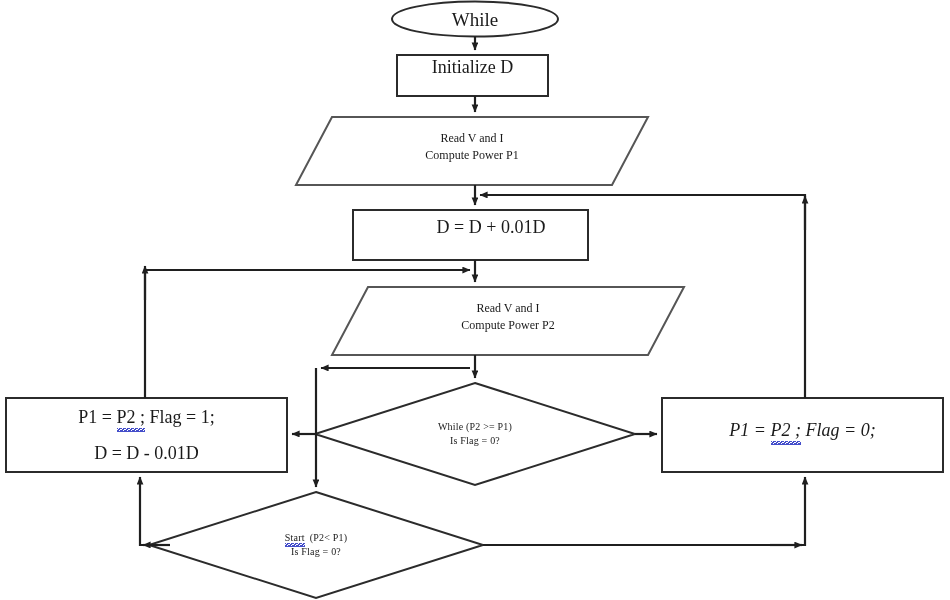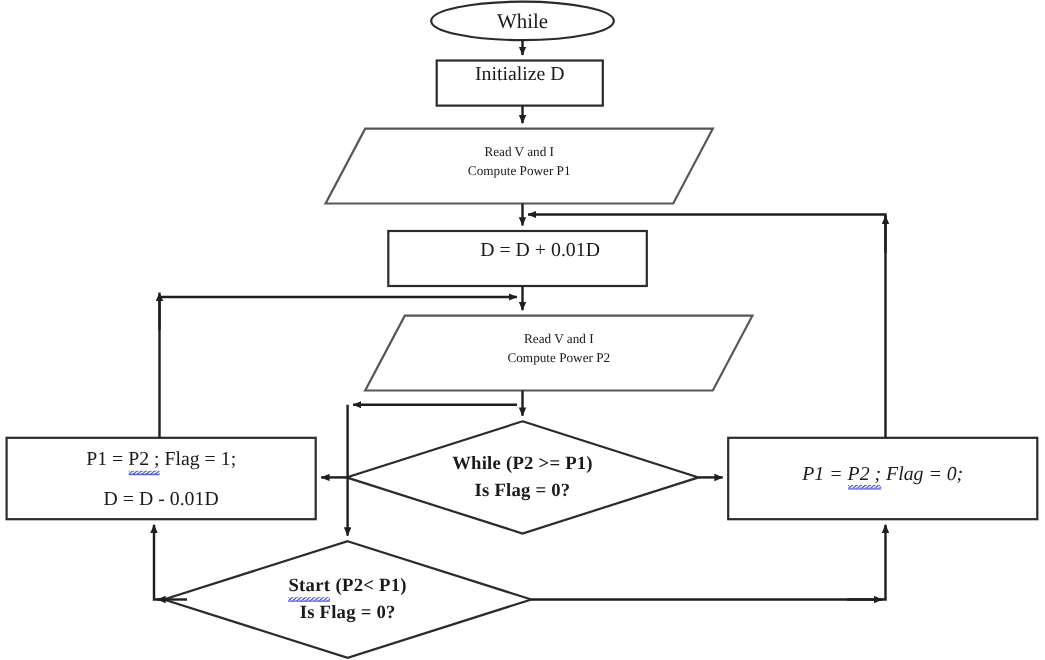--- a/index.html
+++ b/index.html
@@ -11,21 +11,21 @@
     display:flex;flex-direction:column;align-items:center;justify-content:center;
     text-align:center;color:#1a1a1a;
     font-family:"Liberation Serif",serif;
     pointer-events:none;
   }
   .node-label div{white-space:nowrap;line-height:1.45;}
   .t-start{font-size:19px;}
   .t-proc{font-size:18px;}
   .t-io{font-size:12px;}
   .t-side{font-size:18px;}
-  .t-dec{font-size:17px;font-weight:bold;letter-spacing:.2px;}
+  .t-dec{font-size:10px;font-weight:normal;letter-spacing:.2px;}
   .sp{display:inline-block;position:relative;}
   .sp::after{
     content:"";position:absolute;left:0;right:0;bottom:-2px;height:3px;
     background-image:repeating-linear-gradient(135deg,#3a45c8 0 1px,transparent 1px 2px);
     background-size:4px 3px;
     border-bottom:1px solid #3a45c8;
     opacity:.95;
   }
   .gap{display:inline-block;width:5px;}
 </style>

